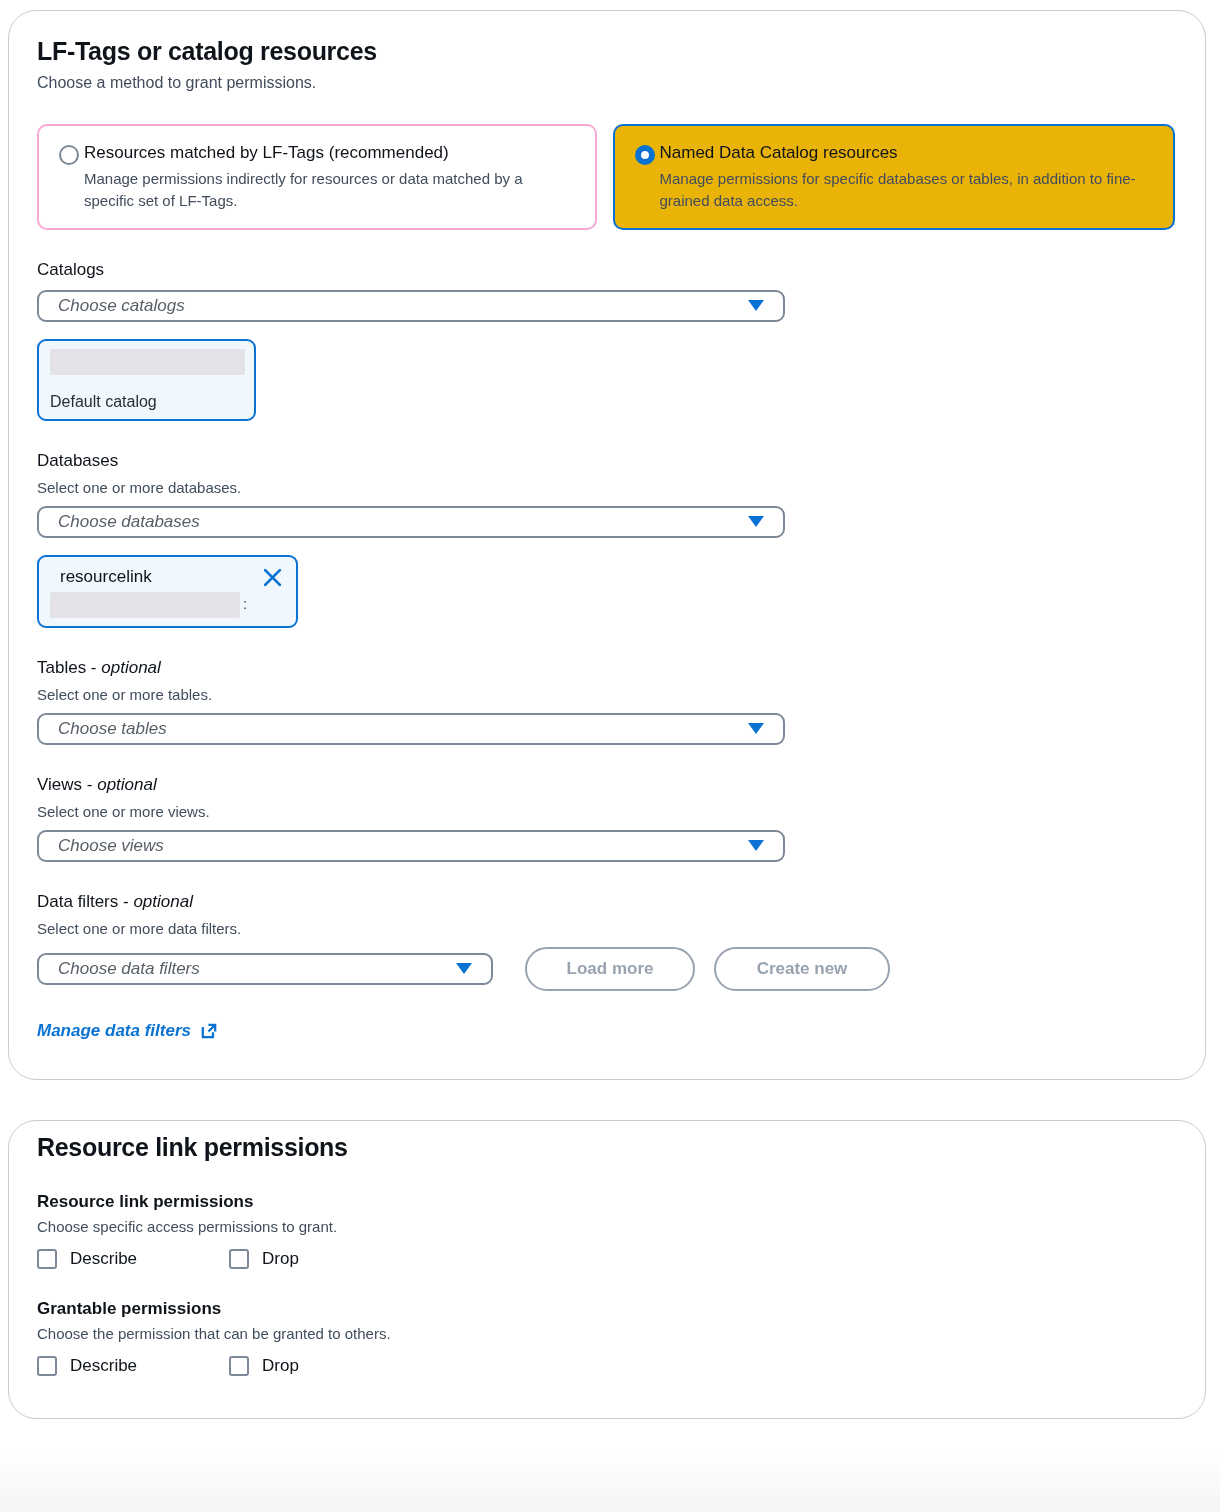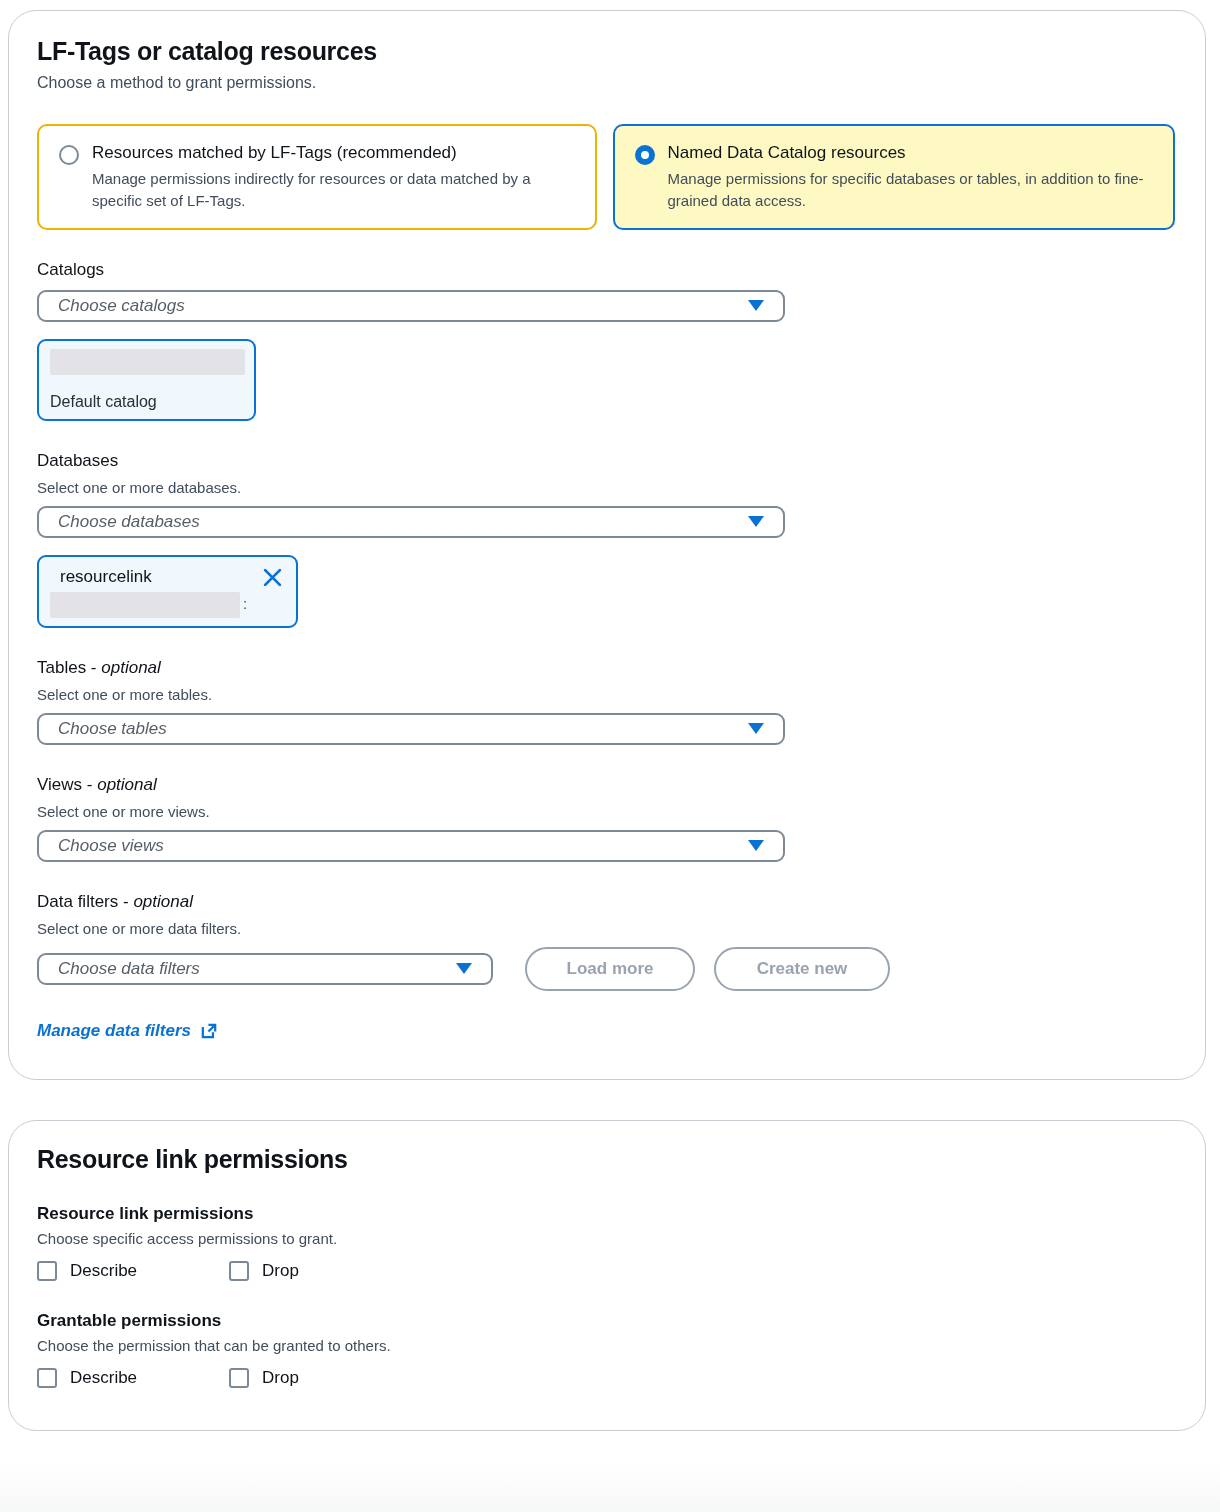--- a/index.html
+++ b/index.html
@@ -11,35 +11,35 @@
     color:#0f141a;
     overflow:hidden;
   }
   .card {
     background:#fff;
     border:1px solid #c8ccd3;
     border-radius:28px;
     margin:0 14px 0 8px;
   }
   #card-resources { margin-top:10px; padding:26px 30px 38px 28px; }
-  #card-rlp { margin-top:40px; padding:24px 28px 42px 28px; }
+  #card-rlp { margin-top:40px; padding:12px 28px 42px 28px; }
   .card-title { font-size:25px; font-weight:700; margin:0 0 8px 0; letter-spacing:-0.3px; }
   .card-sub { font-size:16px; color:#414d5c; margin:0 0 32px 0; }
 
   
   .tiles { display:flex; gap:16px; }
   .tile {
-    border:2px solid #eab308; border-radius:10px;
+    border:2px solid #f9a8d4; border-radius:10px;
     padding:17px 18px 16px 20px;
-    display:flex; gap:13px; align-items:flex-start;
+    display:flex; gap:5px; align-items:flex-start;
     background:#fff; cursor:pointer;
   }
   .tile-a { width:560px; }
   .tile-b { width:563px; }
-  .tile.selected { border-color:#0972d3; background:#fef9c3; }
+  .tile.selected { border-color:#0972d3; background:#eab308; }
   .radio {
     width:20px; height:20px; border-radius:50%;
     border:2px solid #7d8998; background:#fff; flex:none; margin-top:2px;
   }
   .radio.checked { border:6px solid #0972d3; }
   .tile-label { font-size:17px; margin-bottom:5px; }
   .tile-desc { font-size:15px; color:#414d5c; line-height:1.45; }
 
   
   .field-label { font-size:17px; font-weight:400; margin:30px 0 10px 0; }

